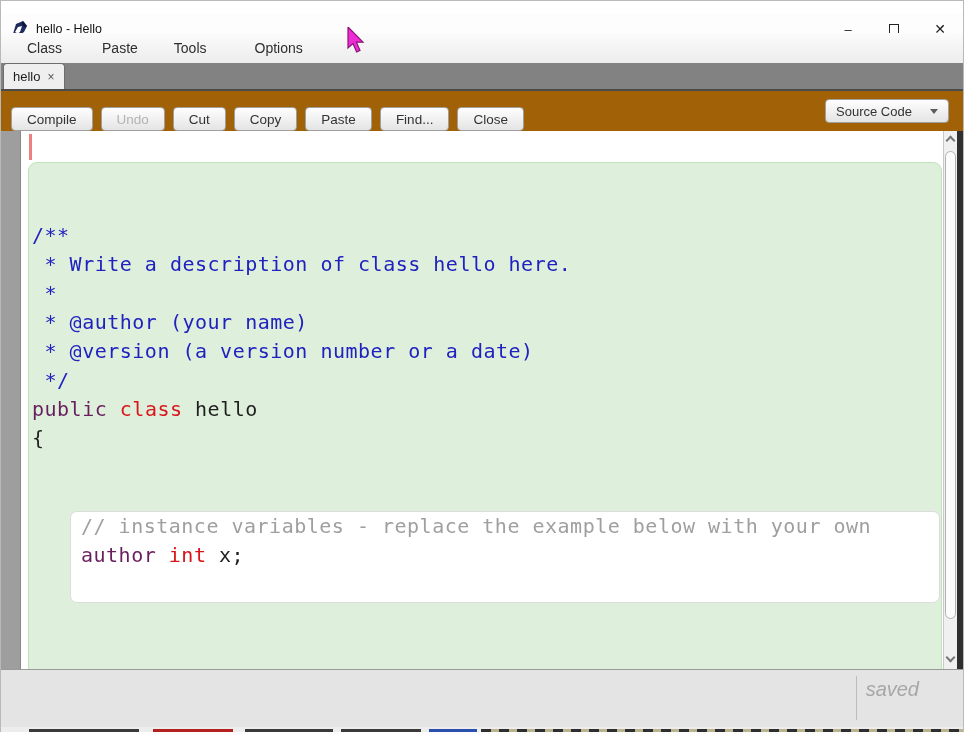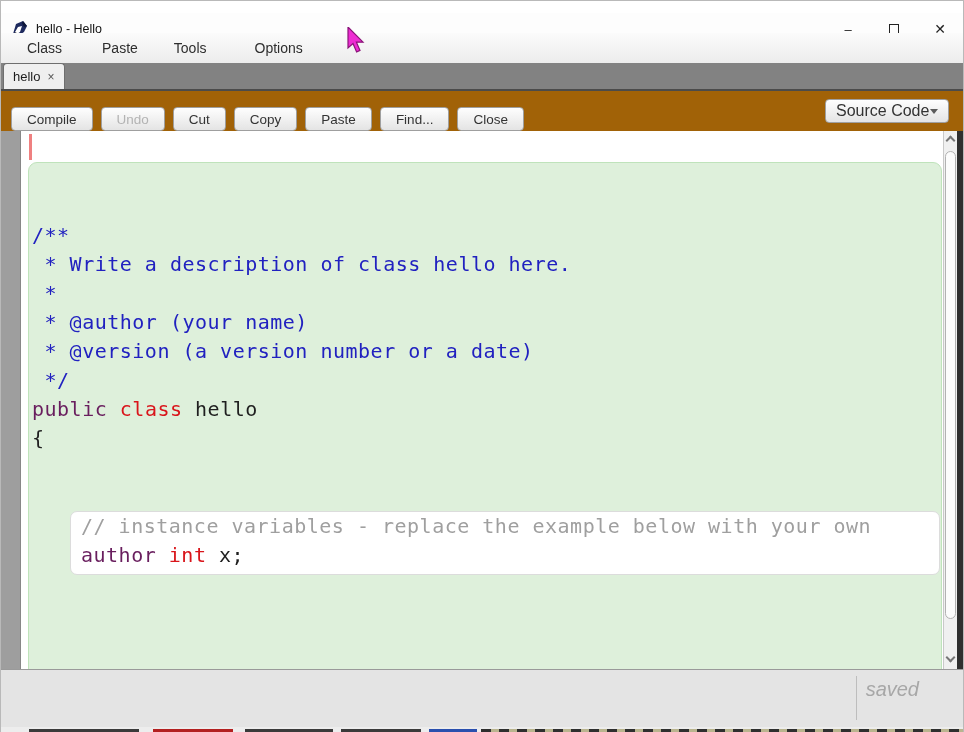--- a/index.html
+++ b/index.html
@@ -29,33 +29,33 @@
   .tab { position:absolute; left:2px; bottom:0; height:26px; min-width:62px; background:#efefef; border-radius:4px 4px 0 0; border:1px solid #6e6e6e; border-bottom:none; display:flex; align-items:center; padding:0 9px; gap:7px; }
   .tab-label { font-size:13px; color:#1d1d1d; }
   .tab-close { font-size:12px; color:#555; }
 
   
   .toolbar { position:absolute; left:0; top:90px; width:100%; height:40px; background:#a16207; display:flex; align-items:flex-end; }
   .tb-btn { height:24px; margin-left:8px; padding:0 15px; font-size:13.5px; color:#333; background:linear-gradient(#fefefe,#e4e4e4); border:1px solid #9f9f9f; border-radius:4px; display:flex; align-items:center; }
   .tb-btn:first-child { margin-left:10px; }
   .tb-btn.disabled { color:#b3b3b3; }
   .view-select { position:absolute; right:14px; top:8px; width:124px; height:24px; background:linear-gradient(#fefefe,#e4e4e4); border:1px solid #9f9f9f; border-radius:4px; display:flex; align-items:center; justify-content:space-between; padding:0 10px; }
-  .view-select-label { font-size:16px; color:#333; }
+  .view-select-label { font-size:13px; color:#333; }
   .select-caret { width:0; height:0; border-left:4.5px solid transparent; border-right:4.5px solid transparent; border-top:5px solid #5c5c5c; }
 
   
   .code-area { position:absolute; left:0; top:130px; width:100%; height:538px; background:#fff; overflow:hidden;
     font-family:"DejaVu Sans Mono", monospace; font-size:20px; letter-spacing:0.5px; line-height:29px; white-space:pre; }
   .gutter { position:absolute; left:0; top:0; width:20px; height:100%; background:#9e9e9e; border-right:1px solid #878787; }
   .caret { position:absolute; left:28px; top:3px; width:3px; height:26px; background:var(--caret,#ef8080); }
   .scope-class { position:absolute; left:27px; top:31px; width:914px; height:580px; background:var(--scope_class,#def0db); border:1px solid var(--scope_class_border,#bfe3bb); border-radius:9px 9px 0 0; }
   .code-line { height:29px; padding-left:3px; }
   .box { border-radius:7px; overflow:hidden; }
   .box .code-line { padding-left:10px; }
-  .field-box { margin-left:41px; width:870px; height:64px; background:#fff; border:1px solid #dcdcdc; }
+  .field-box { margin-left:41px; width:870px; height:92px; background:#fff; border:1px solid #dcdcdc; }
   .scope-gap { height:4px; }
   .tok-jdoc { color:var(--jdoc,#2121c0); }
   .tok-cmt  { color:var(--comment,#9f9f9f); }
   .tok-kw   { color:var(--keyword,#691e5e); }
   .tok-type { color:var(--type,#d9151b); }
   .tok-plain{ color:var(--plain,#1f1f1f); }
 
   
   .vscroll { position:absolute; right:6px; top:0; width:14px; height:538px; background:#f0f0f0; border-left:1px solid #c9c9c9; }
   .scroll-arrow { position:absolute; left:3px; width:7px; height:7px; border-top:2px solid #767676; border-right:2px solid #767676; }

